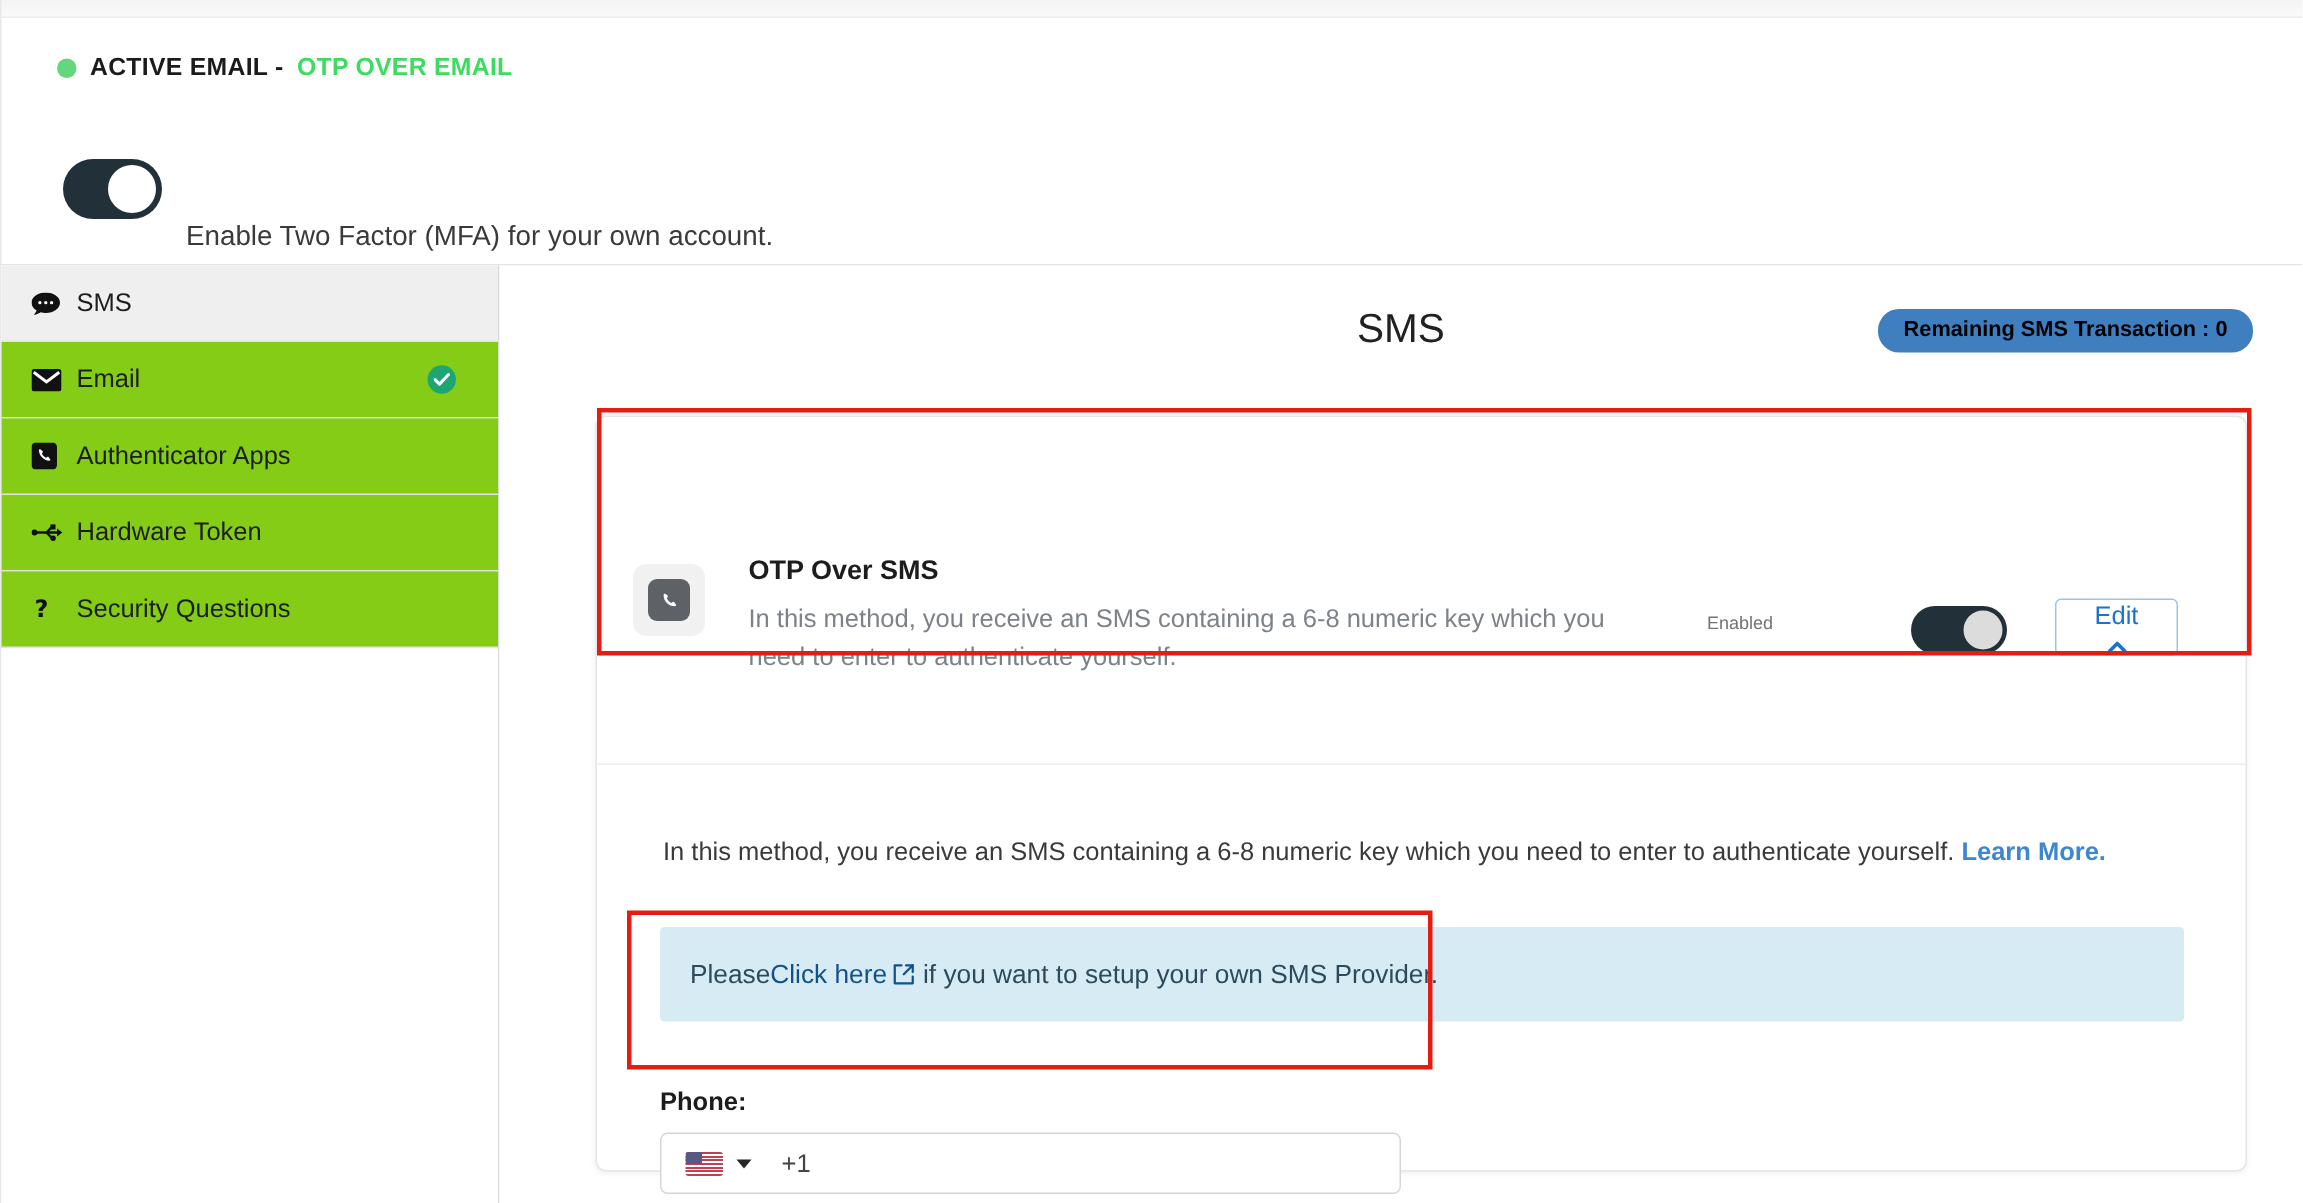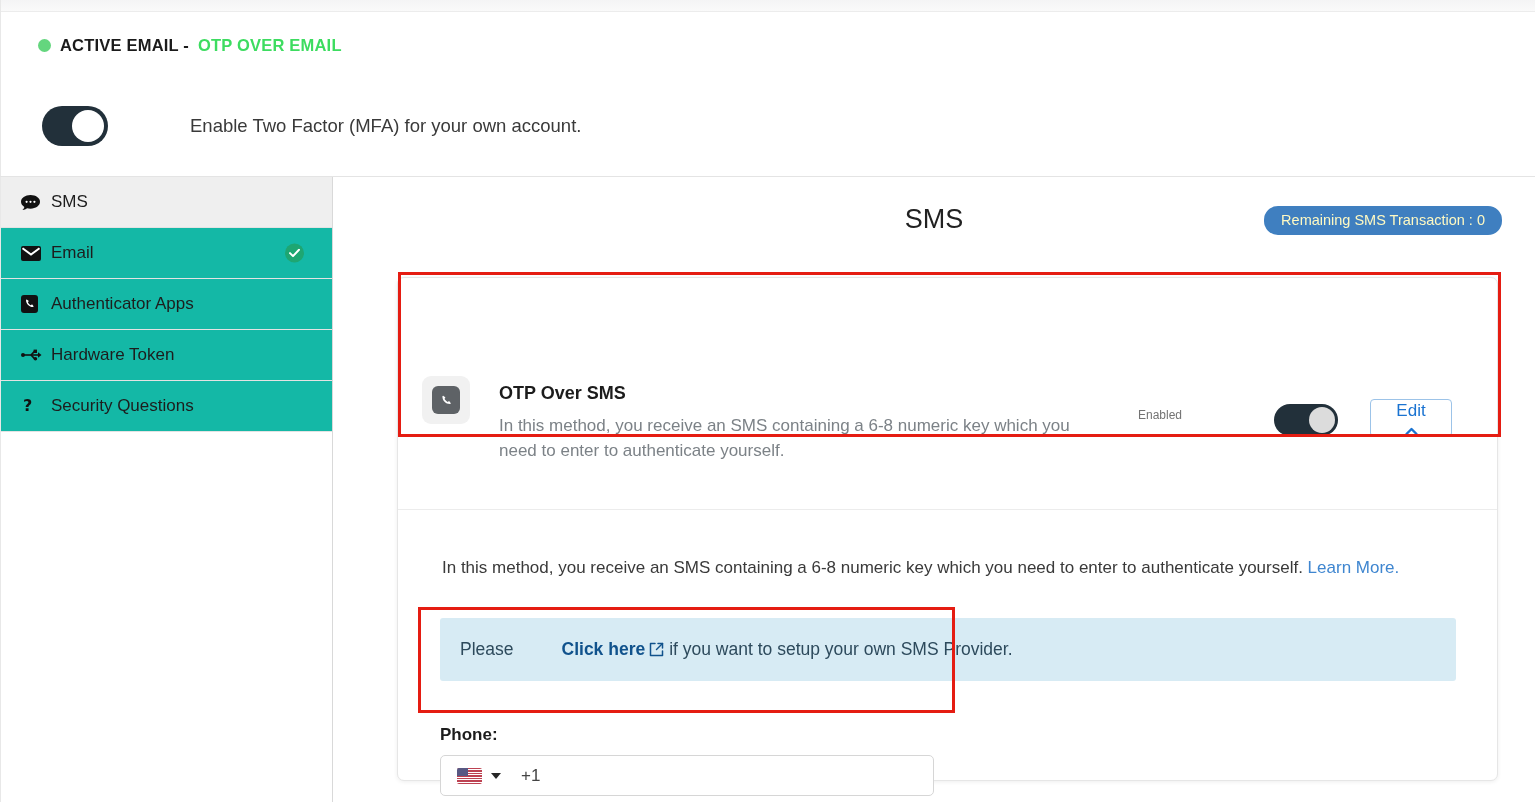--- a/index.html
+++ b/index.html
@@ -30,21 +30,21 @@
   }
   .dot {
     width:13px; height:13px; border-radius:50%;
     background:#64d67e; display:inline-block; flex:none;
   }
   .am-label { color:#1b1b1b; font-weight:700; white-space:nowrap;}
   .am-value { color:#3ddc60; font-weight:700; white-space:nowrap; }
 
   .mfa-row {
     position:absolute; left:42px; top:106px;
-    display:flex; align-items:center;
+    display:flex; flex-direction:column;
   }
   .toggle-lg {
     width:66px; height:40px; border-radius:20px;
     background:#22303a; position:relative; flex:none; cursor:pointer;
   }
   .toggle-lg .knob {
     position:absolute; right:4px; top:4px;
     width:32px; height:32px; border-radius:50%; background:#ffffff;
   }
   .mfa-text {
@@ -57,21 +57,21 @@
 
   
   .sidebar {
     position:absolute; left:1px; top:177px; width:332px; height:625px;
     background:#ffffff; border-right:1px solid #d9d9d9;
   }
   .side-item {
     height:51px; display:flex; align-items:center;
     border-bottom:1px solid #e3e3e3; padding-left:20px;
     font-size:17px; color:#1d1d1d; cursor:pointer; position:relative;
-    background:#14b8a6;
+    background:#84cc16;
   }
   .side-item.active { background:#efefef; }
   .side-ico {
     width:26px; flex:none; display:flex; align-items:center; justify-content:flex-start;
     color:#111; font-size:16px;
   }
   .side-ico svg { display:block; }
   .side-label { margin-left:4px; white-space:nowrap; }
   .side-check {
     position:absolute; right:28px; top:50%; transform:translateY(-50%);
@@ -85,22 +85,22 @@
   .main {
     position:absolute; left:333px; top:177px; width:1202px; height:625px;
     background:#ffffff;
   }
   .panel-title {
     position:absolute; left:0; top:27px; width:1202px; text-align:center;
     font-size:27px; color:#212121; font-weight:400;
   }
   .sms-badge {
     position:absolute; right:33px; top:29px;
-    background:#3f7fc0; color:#fef9c3;
-    font-size:14.5px; font-weight:400;
+    background:#3f7fc0; color:#000000;
+    font-size:14.5px; font-weight:700;
     padding:6px 17px 7px; border-radius:14px; white-space:nowrap;
     cursor:pointer;
   }
 
   
   .outer-card {
     position:absolute; left:64px; top:100px; width:1101px; height:504px;
     background:#ffffff; border:1px solid #e6e6e6; border-radius:7px;
     box-shadow:0 1px 4px rgba(0,0,0,0.07);
   }
@@ -119,21 +119,21 @@
   .m-icon-wrap {
     margin-left:24px; margin-top:24px;
     width:48px; height:48px; border-radius:9px; background:#f1f1f1;
     display:flex; align-items:center; justify-content:center; flex:none;
   }
   .m-icon {
     width:28px; height:28px; border-radius:6px; background:#5e6266;
     display:flex; align-items:center; justify-content:center;
   }
   .m-icon svg { display:block; }
-  .m-text { margin-left:29px; margin-top:31px; flex:none; width:600px; }
+  .m-text { margin-left:29px; margin-top:18px; flex:none; width:600px; }
   .m-title { font-size:18px; font-weight:700; color:#1c1c1c; }
   .m-desc {
     margin-top:10px; font-size:17px; color:#7c8287; line-height:1.45; width:590px;
   }
   .m-status {
     position:absolute; left:740px; top:56px;
     font-size:12px; color:#737373; white-space:nowrap;
   }
   .toggle-sm {
     position:absolute; left:876px; top:52px;
@@ -149,29 +149,29 @@
     background:#fff; color:#1a73d1; font-size:17px;
     display:flex; align-items:center; justify-content:center; gap:6px; cursor:pointer;flex-direction:column;
   }
   .edit-btn svg { display:block; }
 
   
   .mb-desc {
     position:absolute; left:109px; top:378px; width:1040px;
     font-size:17px; color:#3a3a3a; line-height:1.48;
   }
-  .mb-desc a { color:#3f86d0; text-decoration:none; cursor:pointer; }
+  .mb-desc a { color:#3f86d0; text-decoration:none; cursor:pointer;font-weight:bold; }
 
   .info-box {
     position:absolute; left:107px; top:441px; width:1016px; height:63px;
     background:#d7ebf4; border-radius:3px;
     display:flex; align-items:center; padding-left:20px;
     font-size:17.5px; color:#2d4a5c;
   }
-  .info-box b { color:#10528c; font-weight:700;margin-left:48px; }
+  .info-box b { color:#10528c; font-weight:400; }
   .info-box .ext { margin:0 5px 0 4px; display:inline-flex; vertical-align:-2px; }
   .info-box .ext svg { display:block; }
 
   .phone-label {
     position:absolute; left:107px; top:548px;
     font-size:17px; font-weight:700; color:#1c1c1c;
   }
   .phone-input {
     position:absolute; left:107px; top:578px; width:494px; height:41px;
     border:1px solid #d6d6d6; border-radius:5px; background:#fff;

